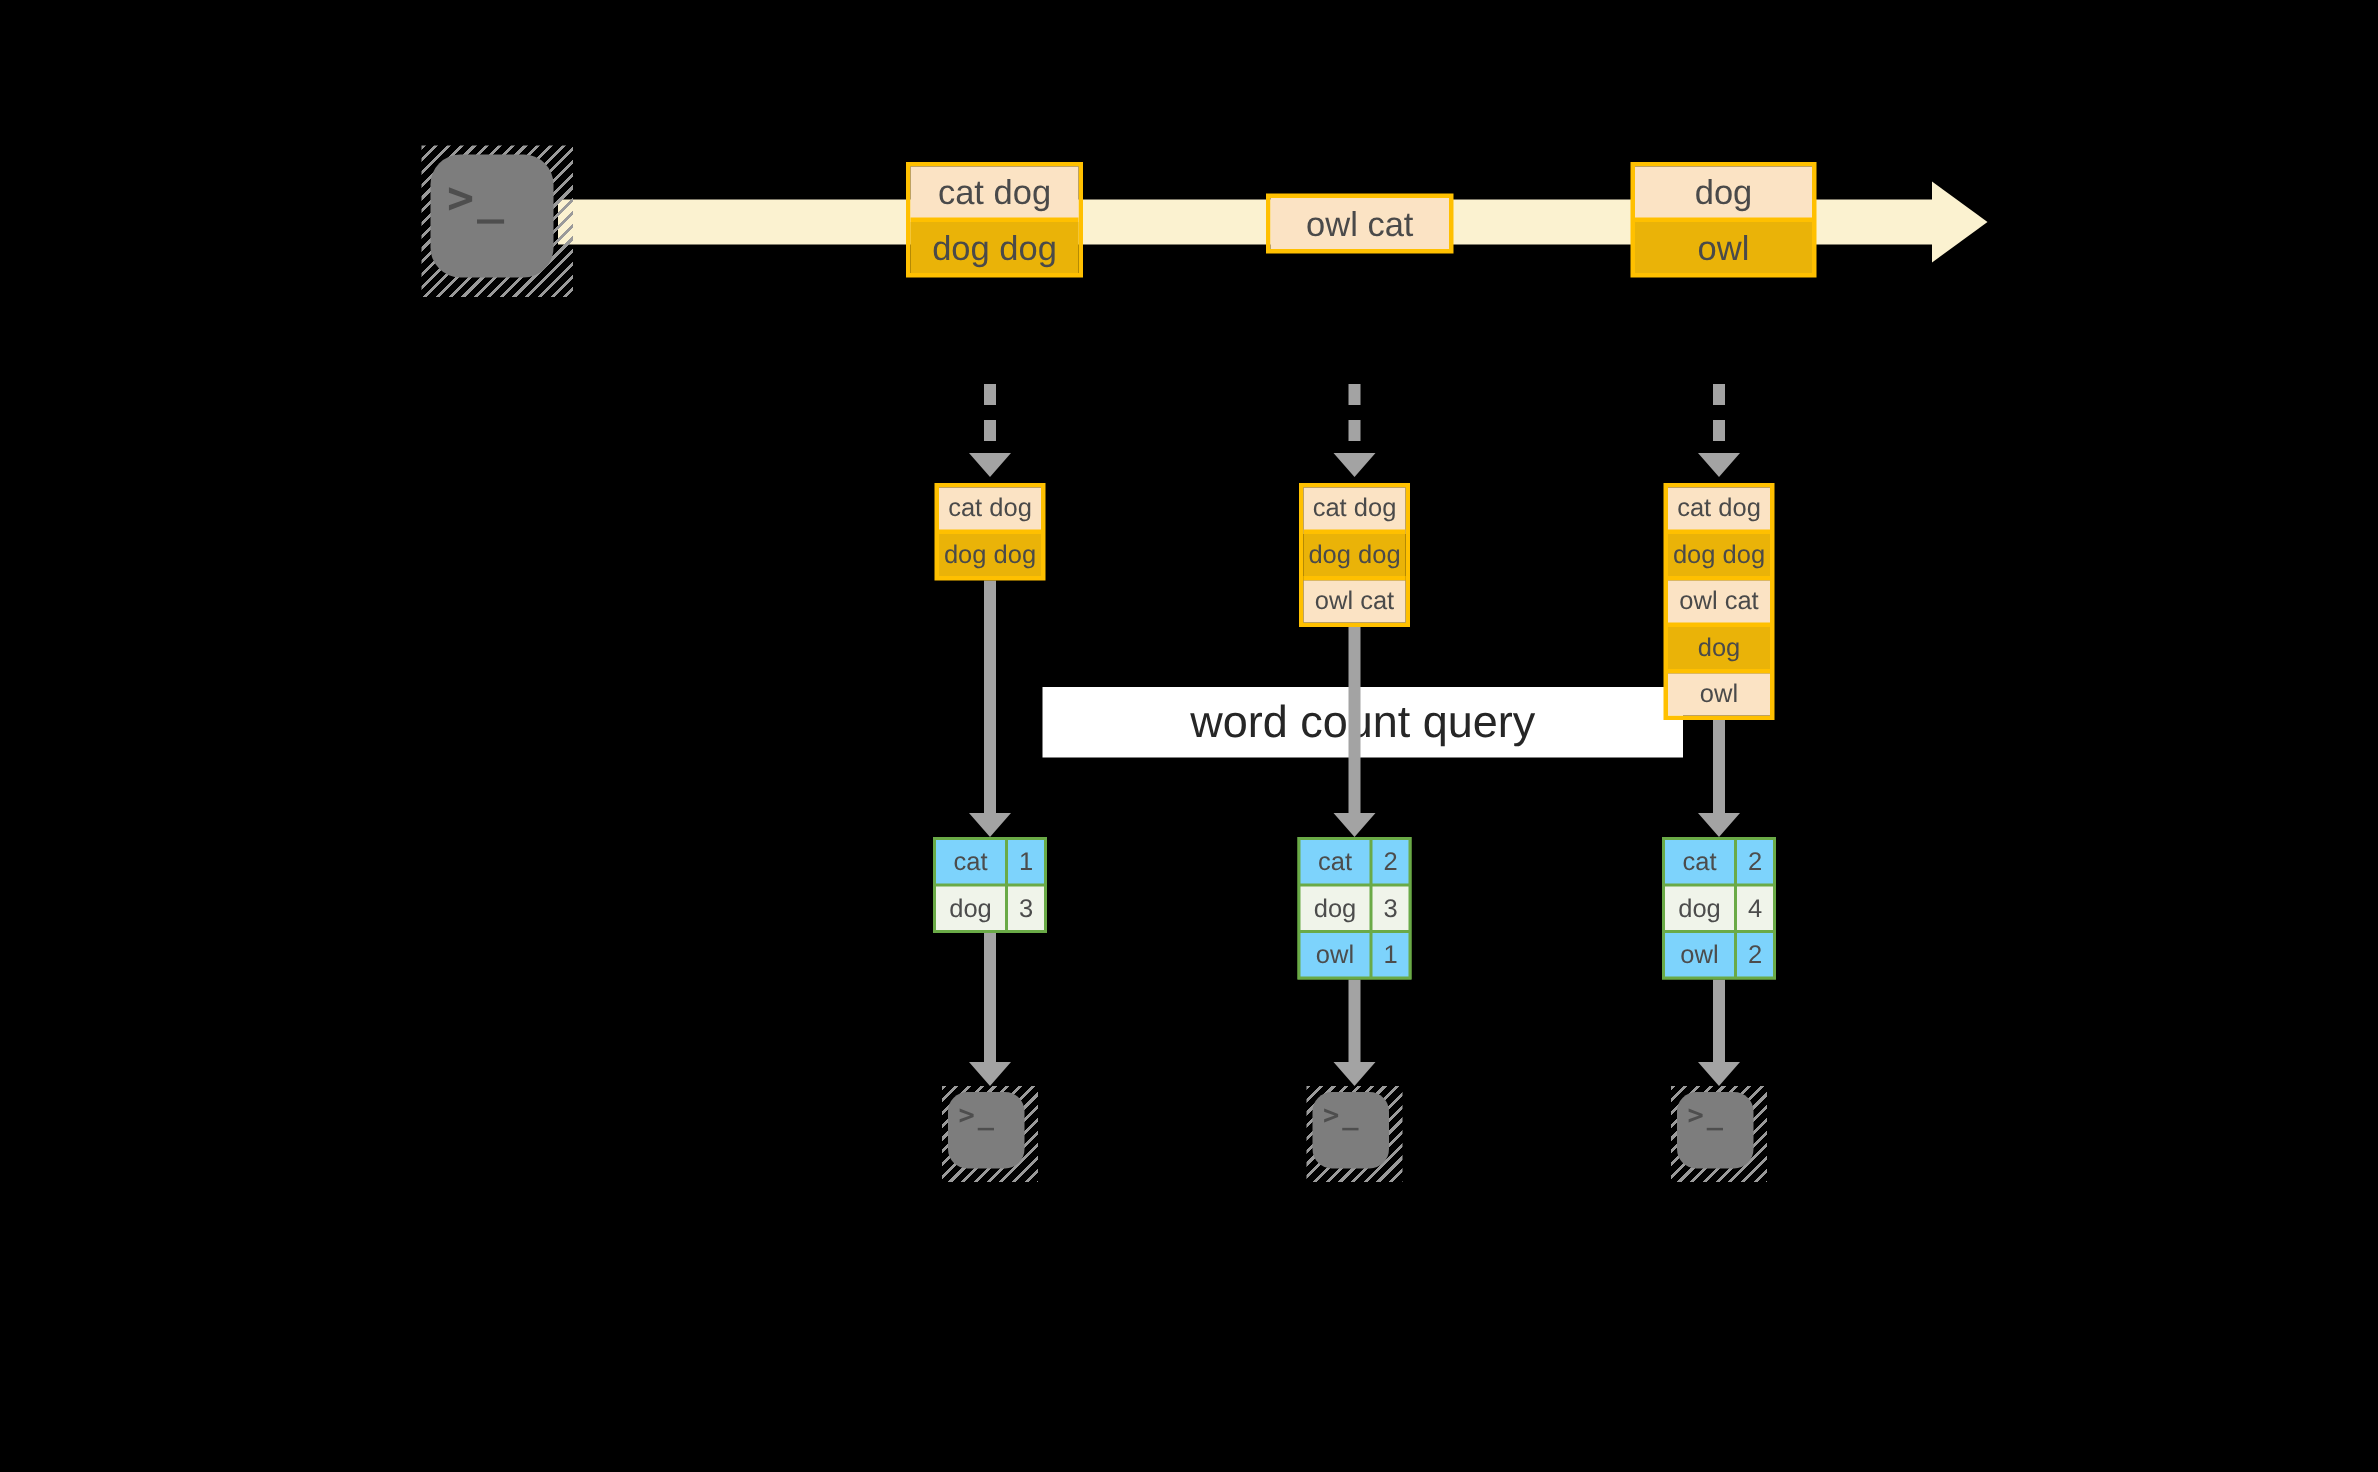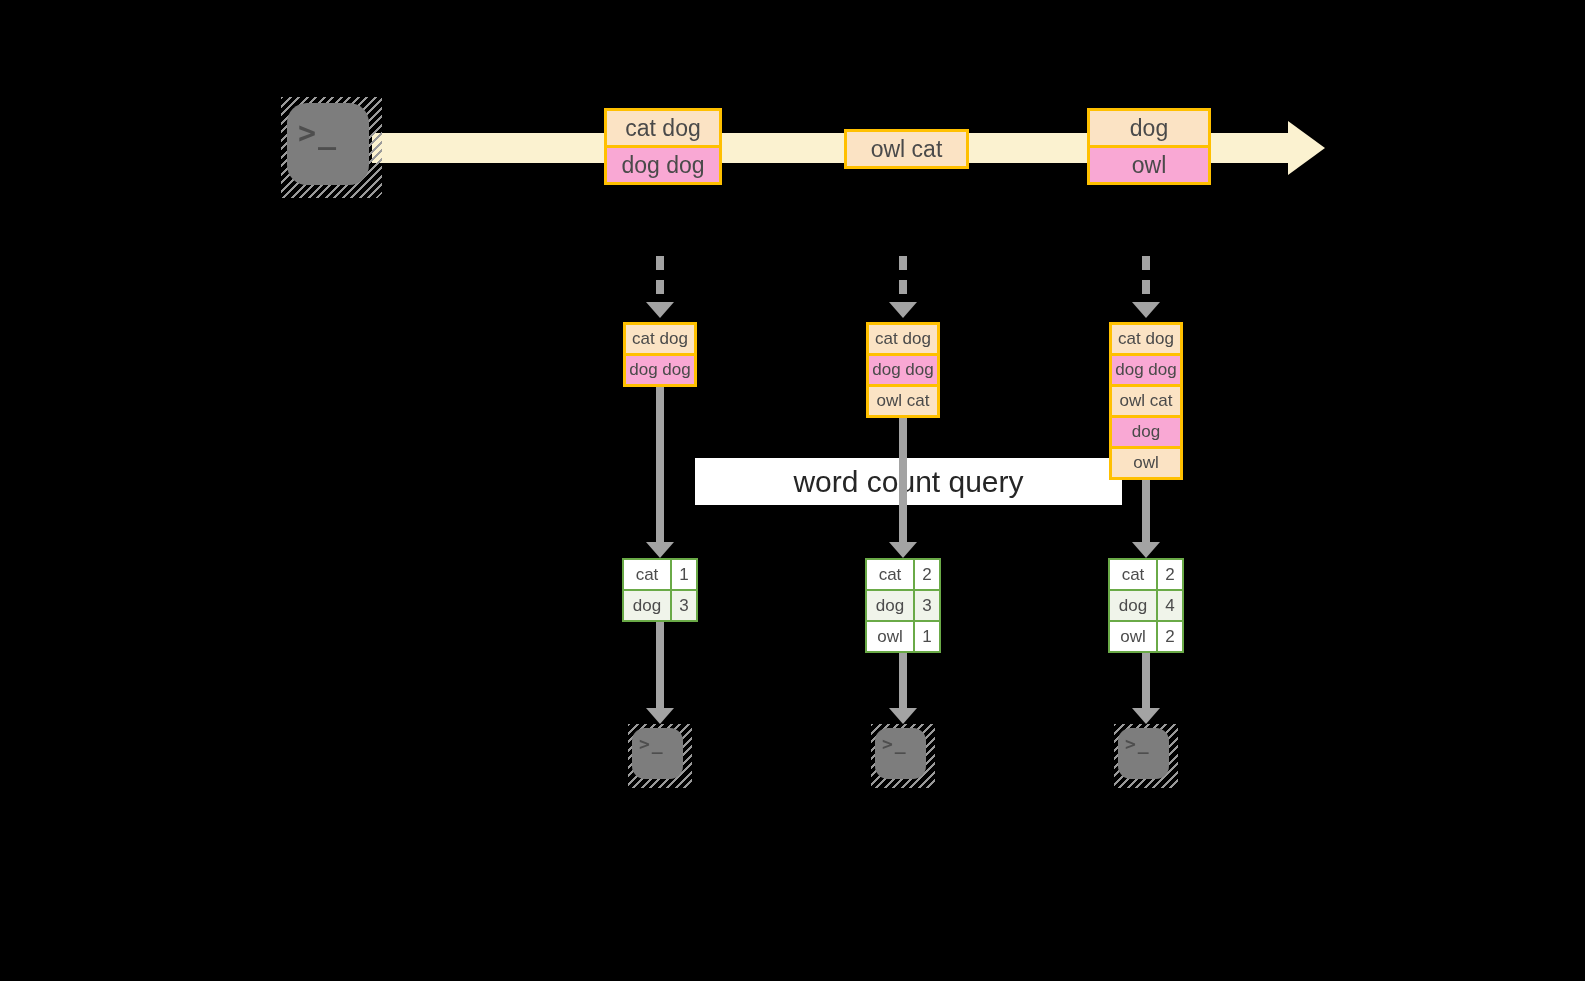--- a/index.html
+++ b/index.html
@@ -29,40 +29,40 @@
   
   .rec-group{position:absolute;z-index:2;border:3px solid #ffc000;}
   .rec-group .row{height:34px;line-height:34px;text-align:center;font-size:23px;
     border-bottom:3px solid #ffc000;color:#4a4a4a;}
   .rec-group .row:last-child{border-bottom:none;}
   .stack{position:absolute;z-index:3;border:3px solid #ffc000;width:68px;}
   .stack .row{height:28px;line-height:28px;text-align:center;font-size:17px;
     border-bottom:3px solid #ffc000;color:#4a4a4a;}
   .stack .row:last-child{border-bottom:none;}
   .fa{background:#fbe3c4;}
-  .fb{background:#f9a8d4;}
+  .fb{background:#eab308;}
 
   
   .varrow{position:absolute;width:0;z-index:2;}
   .varrow .shaft{position:absolute;left:-4px;width:8px;top:0;bottom:14px;background:#a3a3a3;}
   .varrow.dashed .shaft{background:repeating-linear-gradient(to bottom,#a3a3a3 0 14px,transparent 14px 24px);}
   .varrow .head{position:absolute;left:-14px;bottom:0;width:0;height:0;
     border-left:14px solid transparent;border-right:14px solid transparent;
     border-top:16px solid #a3a3a3;}
 
   
   .banner{position:absolute;left:695px;top:458px;width:427px;height:47px;
     background:#ffffff;z-index:1;display:flex;align-items:center;justify-content:center;}
   .banner span{font-size:30px;color:#262626;}
 
   
   .wc-table{position:absolute;z-index:3;display:grid;grid-template-columns:46px 24px;
     gap:2px;background:#6aaa47;border:2px solid #6aaa47;}
   .wc-table .cell{height:29px;line-height:29px;text-align:center;font-size:17px;color:#4c4c4c;}
-  .ga{background:#ffffff;}
+  .ga{background:#7dd3fc;}
   .gb{background:#f0f4ea;}
 </style>
 </head>
 <body>
 
 <div class="canvas">
 
   <div class="terminal big" style="left:281px;top:97px;width:101px;height:101px">
     <div class="t-body"></div>
     <div class="t-prompt">&gt;_</div>

